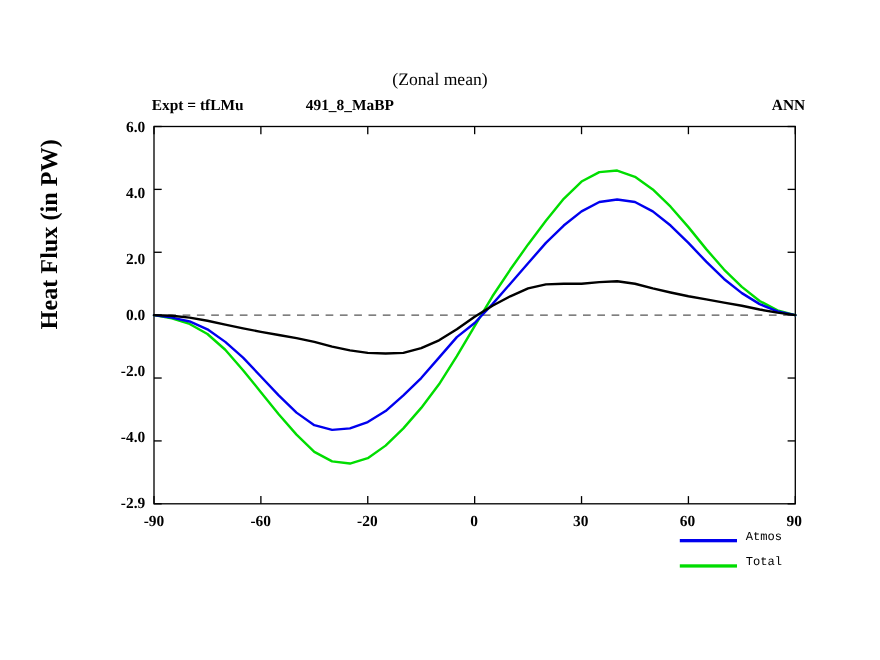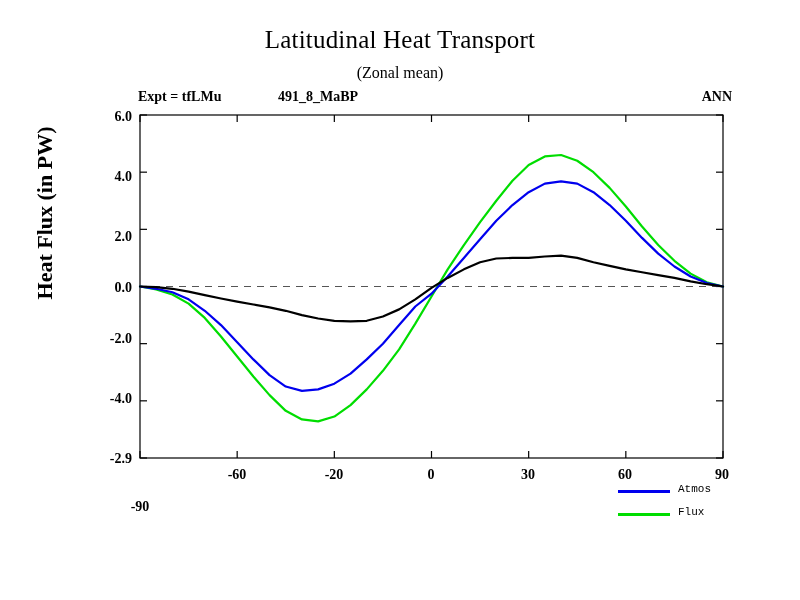--- a/index.html
+++ b/index.html
@@ -122,38 +122,37 @@
     top: 1px;
     font-size: 11px;
     font-family: Liberation Mono, monospace;
   }
 </style>
 </head>
 <body>
 
 <div id="figure">
 
-  <div class="title-main">Latitudinal Heat Transport</div>
   <div class="title-sub">(Zonal mean)</div>
 
   <div class="header-left">Expt = tfLMu</div>
   <div class="header-center">491_8_MaBP</div>
   <div class="header-right">ANN</div>
 
   <div class="ylabel">Heat Flux (in PW)</div>
 
   <div class="ytick" style="left:72px; top:109px;">6.0</div>
   <div class="ytick" style="left:72px; top:169px;">4.0</div>
   <div class="ytick" style="left:72px; top:229px;">2.0</div>
   <div class="ytick" style="left:72px; top:280px;">0.0</div>
   <div class="ytick" style="left:72px; top:331px;">-2.0</div>
   <div class="ytick" style="left:72px; top:391px;">-4.0</div>
   <div class="ytick" style="left:72px; top:451px;">-2.9</div>
 
-  <div class="xtick" style="left:110px; top:467px;margin-top:32px;">-90</div>
+  <div class="xtick" style="left:110px; top:467px;">-90</div>
   <div class="xtick" style="left:207px; top:467px;">-60</div>
   <div class="xtick" style="left:304px; top:467px;">-20</div>
   <div class="xtick" style="left:401px; top:467px;">0</div>
   <div class="xtick" style="left:498px; top:467px;">30</div>
   <div class="xtick" style="left:595px; top:467px;">60</div>
   <div class="xtick" style="left:692px; top:467px;">90</div>
 
   <svg id="plot-svg" width="800" height="600" style="position:absolute;left:0;top:0;">
     <g id="axes-group">
         <rect x="140" y="115" width="583" height="343" fill="none" stroke="#000" stroke-width="1.2"></rect>
@@ -196,17 +195,17 @@
       </g>
   </svg>
 
   <div class="legend">
     <div class="legend-row">
       <div class="legend-line" style="background:#0000ee;"></div>
       <div class="legend-label">Atmos</div>
     </div>
     <div class="legend-row">
       <div class="legend-line" style="background:#00dd00;"></div>
-      <div class="legend-label">Flux</div>
+      <div class="legend-label">Total</div>
     </div>
   </div>
 
 </div>
 
 </body></html>

